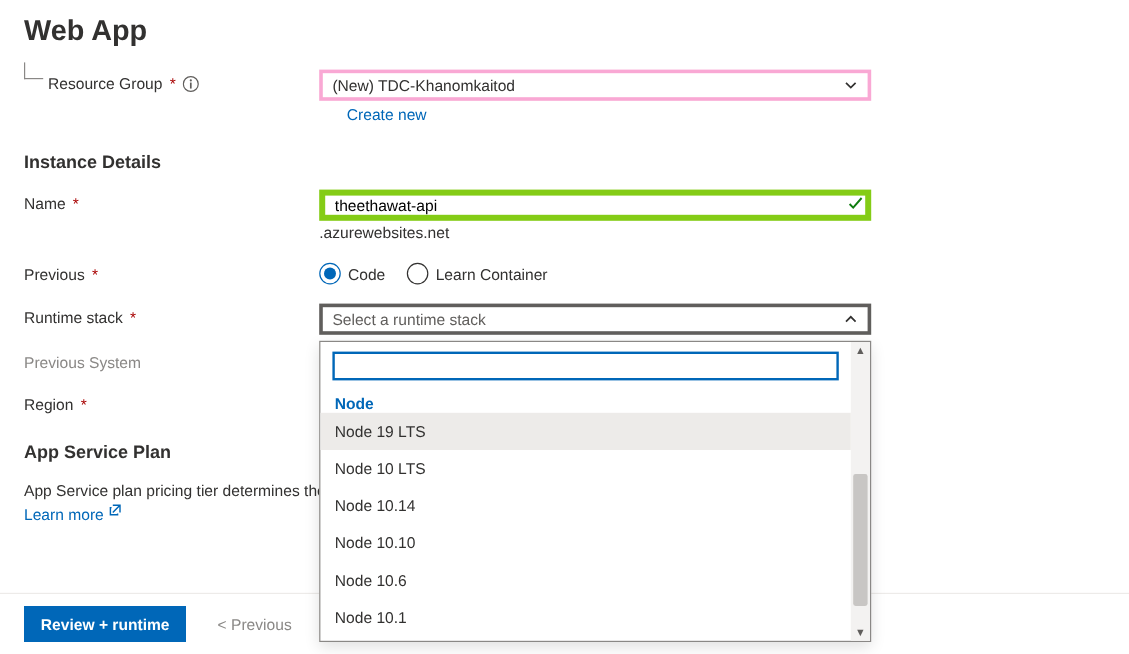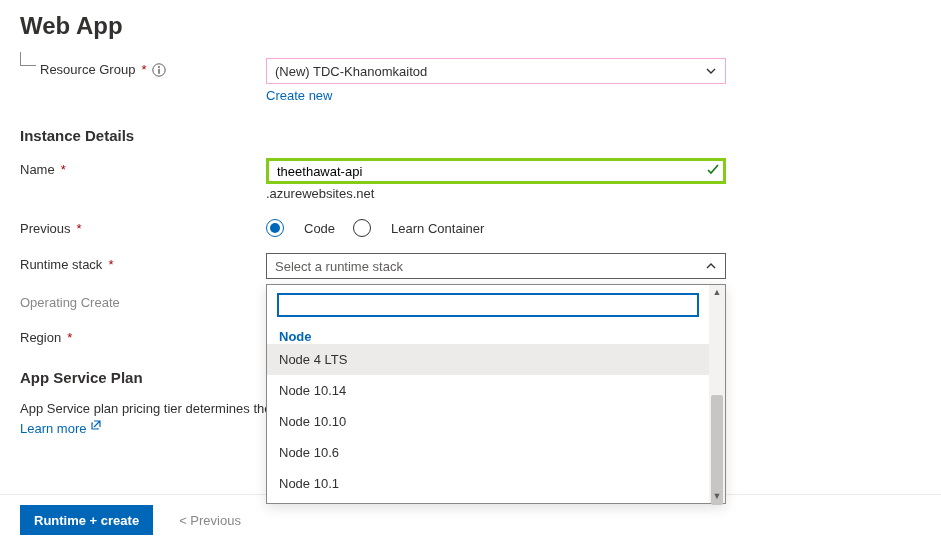--- a/index.html
+++ b/index.html
@@ -9,32 +9,32 @@
   h1.page-title { font-size:24px; font-weight:600; margin:0 0 18px 0; }
   .form-row { display:flex; align-items:flex-start; margin-bottom:16px; }
   .label-col { width:246px; padding-top:4px; display:flex; align-items:center; gap:6px; }
   .label-col.nested { padding-left:20px; position:relative; }
   .nest-line { position:absolute; left:0; top:-6px; width:16px; height:14px; border-left:1px solid #8a8886; border-bottom:1px solid #8a8886; }
   .label-text { font-size:13px; color:#323130; }
   .required { color:#a80000; }
   .muted { color:#8a8886; }
   .info-icon { width:14px; height:14px; display:inline-flex; align-items:center; justify-content:center; }
   .field-col { flex:0 0 460px; }
-  .select, .text-input { width:100%; height:26px; border:1px solid #f9a8d4; background:#fff; padding:0 8px; font-size:13px; }
+  .select, .text-input { width:100%; height:26px; border:3px solid #f9a8d4; background:#fff; padding:0 8px; font-size:13px; }
   .select { display:flex; align-items:center; justify-content:space-between; cursor:pointer; }
   .select.placeholder { color:#605e5c; }
   .select.open { border-color:#605e5c; }
   .name-input-wrap { position:relative; }
-  .name-input { width:100%; height:26px; border:3px solid #84cc16; padding:0 28px 0 8px; font-size:13px; outline:none; }
+  .name-input { width:100%; height:26px; border:5px solid #84cc16; padding:0 28px 0 8px; font-size:13px; outline:none; }
   .name-check { position:absolute; right:6px; top:50%; transform:translateY(-50%); color:#107c10; }
   .suffix { text-align:left; font-size:13px; color:#323130; margin-top:2px; }
   .link { color:#0067b8; text-decoration:none; cursor:pointer; font-size:13px; }
-  .link-row { margin-top:4px; }
+  .link-row { margin-top:4px;margin-left:23px; }
   .radio-row { display:flex; align-items:center; gap:18px; padding-top:2px; }
-  .radio-opt { display:flex; align-items:center; gap:20px; cursor:pointer; }
+  .radio-opt { display:flex; align-items:center; gap:6px; cursor:pointer; }
   .radio-outer { width:18px; height:18px; border-radius:50%; border:1px solid #323130; display:flex; align-items:center; justify-content:center; }
   .radio-outer.sel { border-color:#0067b8; }
   .radio-inner { width:10px; height:10px; border-radius:50%; background:#0067b8; }
   .section-head { font-size:15px; font-weight:600; margin:24px 0 14px 0; }
   .help-text { font-size:13px; color:#323130; margin:0; line-height:1.4; }
   .ext-icon { display:inline-block; vertical-align:text-bottom; }
   .chev { flex-shrink:0; }
   hr.divider { border:none; border-top:1px solid #edebe9; margin:0; position:absolute; left:0; right:0; bottom:50px; }
   .footer { position:absolute; left:0; right:0; bottom:0; height:50px; padding:0 20px; display:flex; align-items:center; gap:12px; background:#fff; }
   .btn { height:30px; padding:0 14px; font-size:13px; border:none; cursor:pointer; }
@@ -136,21 +136,21 @@
         <span>Select a runtime stack</span>
         <svg class="chev" width="12" height="12" viewBox="0 0 12 12">
             <path d="M2 8l4-4 4 4" fill="none" stroke="#323130" stroke-width="1.4"></path>
           </svg>
       </div>
     </div>
   </div>
 
   <div class="form-row">
     <div class="label-col">
-      <span class="label-text muted">Operating Create</span>
+      <span class="label-text muted">Previous System</span>
     </div>
     <div class="field-col"></div>
   </div>
 
   <div class="form-row">
     <div class="label-col">
       <span class="label-text">Region</span>
       <span class="required">*</span>
     </div>
     <div class="field-col"></div>
@@ -168,31 +168,32 @@
       </span>
     </a>
   </p>
 </div>
 
 <div class="dropdown-panel">
   <div class="dd-body">
     <div class="dd-list">
       <input class="dd-filter" style="">
       <div class="dd-group-label">Node</div>
-      <div class="dd-option highlight">Node 4 LTS</div>
+      <div class="dd-option highlight">Node 19 LTS</div>
+      <div class="dd-option">Node 10 LTS</div>
       <div class="dd-option">Node 10.14</div>
       <div class="dd-option">Node 10.10</div>
       <div class="dd-option">Node 10.6</div>
       <div class="dd-option">Node 10.1</div>
     </div>
     <div class="dd-scroll">
       <div class="arrow up">▲</div>
       <div class="dd-thumb"></div>
       <div class="arrow dn">▼</div>
     </div>
   </div>
 </div>
 
 <hr class="divider">
 <div class="footer">
-  <button class="btn btn-primary">Runtime + create</button>
+  <button class="btn btn-primary">Review + runtime</button>
   <button class="btn btn-ghost">&lt; Previous</button>
 </div>
 
 </body></html>

